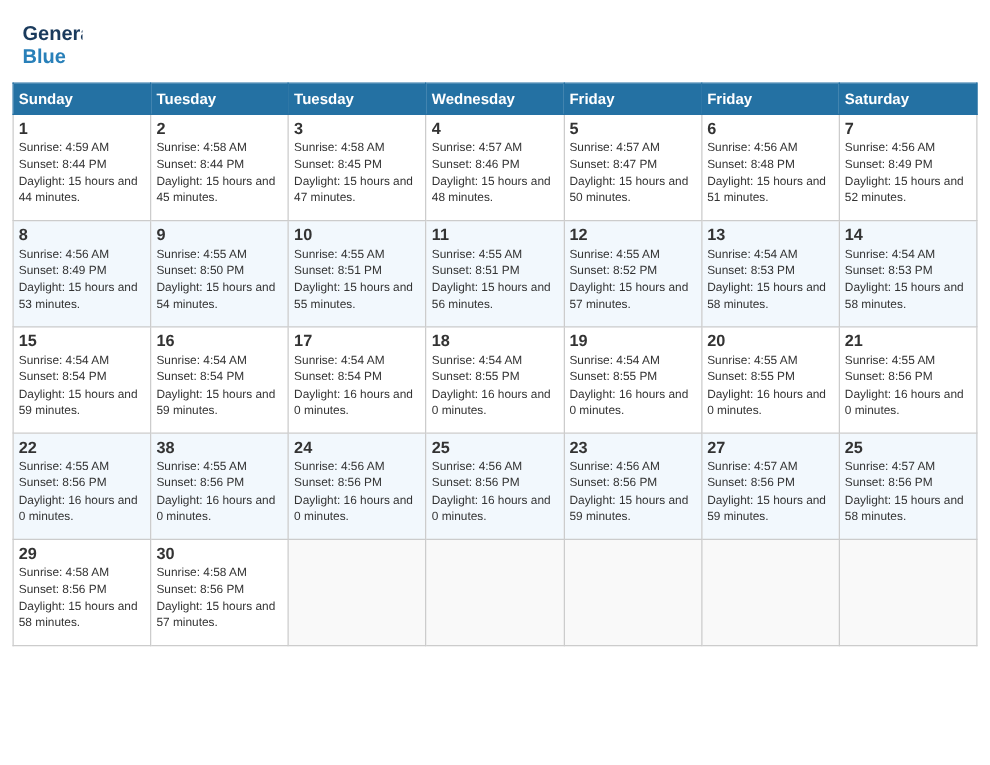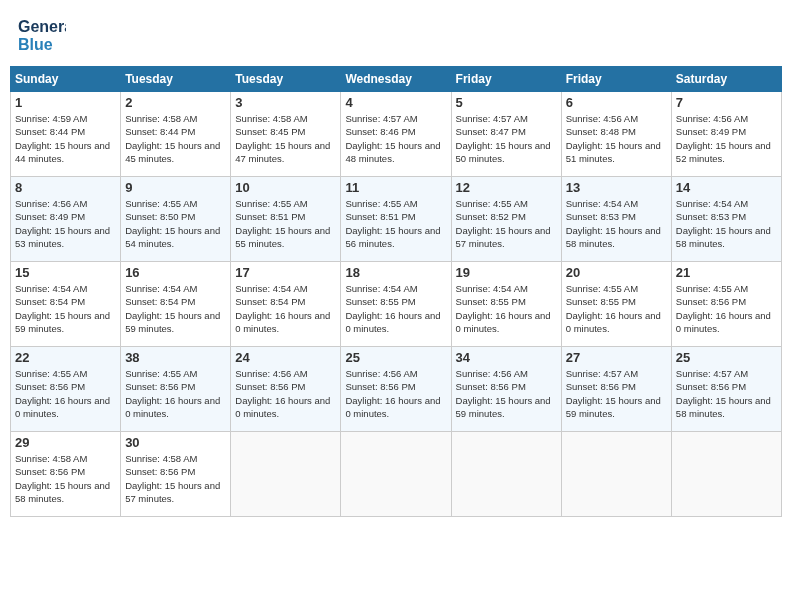--- a/index.html
+++ b/index.html
@@ -134,21 +134,21 @@
         <td><span class="day-num">18</span><span class="cell-text">Sunrise: 4:54 AM<br>Sunset: 8:55 PM<br>Daylight: 16 hours and 0 minutes.</span></td>
         <td><span class="day-num">19</span><span class="cell-text">Sunrise: 4:54 AM<br>Sunset: 8:55 PM<br>Daylight: 16 hours and 0 minutes.</span></td>
         <td><span class="day-num">20</span><span class="cell-text">Sunrise: 4:55 AM<br>Sunset: 8:55 PM<br>Daylight: 16 hours and 0 minutes.</span></td>
         <td><span class="day-num">21</span><span class="cell-text">Sunrise: 4:55 AM<br>Sunset: 8:56 PM<br>Daylight: 16 hours and 0 minutes.</span></td>
       </tr>
       <tr>
         <td><span class="day-num">22</span><span class="cell-text">Sunrise: 4:55 AM<br>Sunset: 8:56 PM<br>Daylight: 16 hours and 0 minutes.</span></td>
         <td><span class="day-num">38</span><span class="cell-text">Sunrise: 4:55 AM<br>Sunset: 8:56 PM<br>Daylight: 16 hours and 0 minutes.</span></td>
         <td><span class="day-num">24</span><span class="cell-text">Sunrise: 4:56 AM<br>Sunset: 8:56 PM<br>Daylight: 16 hours and 0 minutes.</span></td>
         <td><span class="day-num">25</span><span class="cell-text">Sunrise: 4:56 AM<br>Sunset: 8:56 PM<br>Daylight: 16 hours and 0 minutes.</span></td>
-        <td><span class="day-num">34</span><span class="cell-text">Sunrise: 4:56 AM<br>Sunset: 8:56 PM<br>Daylight: 15 hours and 59 minutes.</span></td>
+        <td><span class="day-num">23</span><span class="cell-text">Sunrise: 4:56 AM<br>Sunset: 8:56 PM<br>Daylight: 15 hours and 59 minutes.</span></td>
         <td><span class="day-num">27</span><span class="cell-text">Sunrise: 4:57 AM<br>Sunset: 8:56 PM<br>Daylight: 15 hours and 59 minutes.</span></td>
         <td><span class="day-num">25</span><span class="cell-text">Sunrise: 4:57 AM<br>Sunset: 8:56 PM<br>Daylight: 15 hours and 58 minutes.</span></td>
       </tr>
       <tr>
         <td><span class="day-num">29</span><span class="cell-text">Sunrise: 4:58 AM<br>Sunset: 8:56 PM<br>Daylight: 15 hours and 58 minutes.</span></td>
         <td><span class="day-num">30</span><span class="cell-text">Sunrise: 4:58 AM<br>Sunset: 8:56 PM<br>Daylight: 15 hours and 57 minutes.</span></td>
         <td></td>
         <td></td>
         <td></td>
         <td></td>

